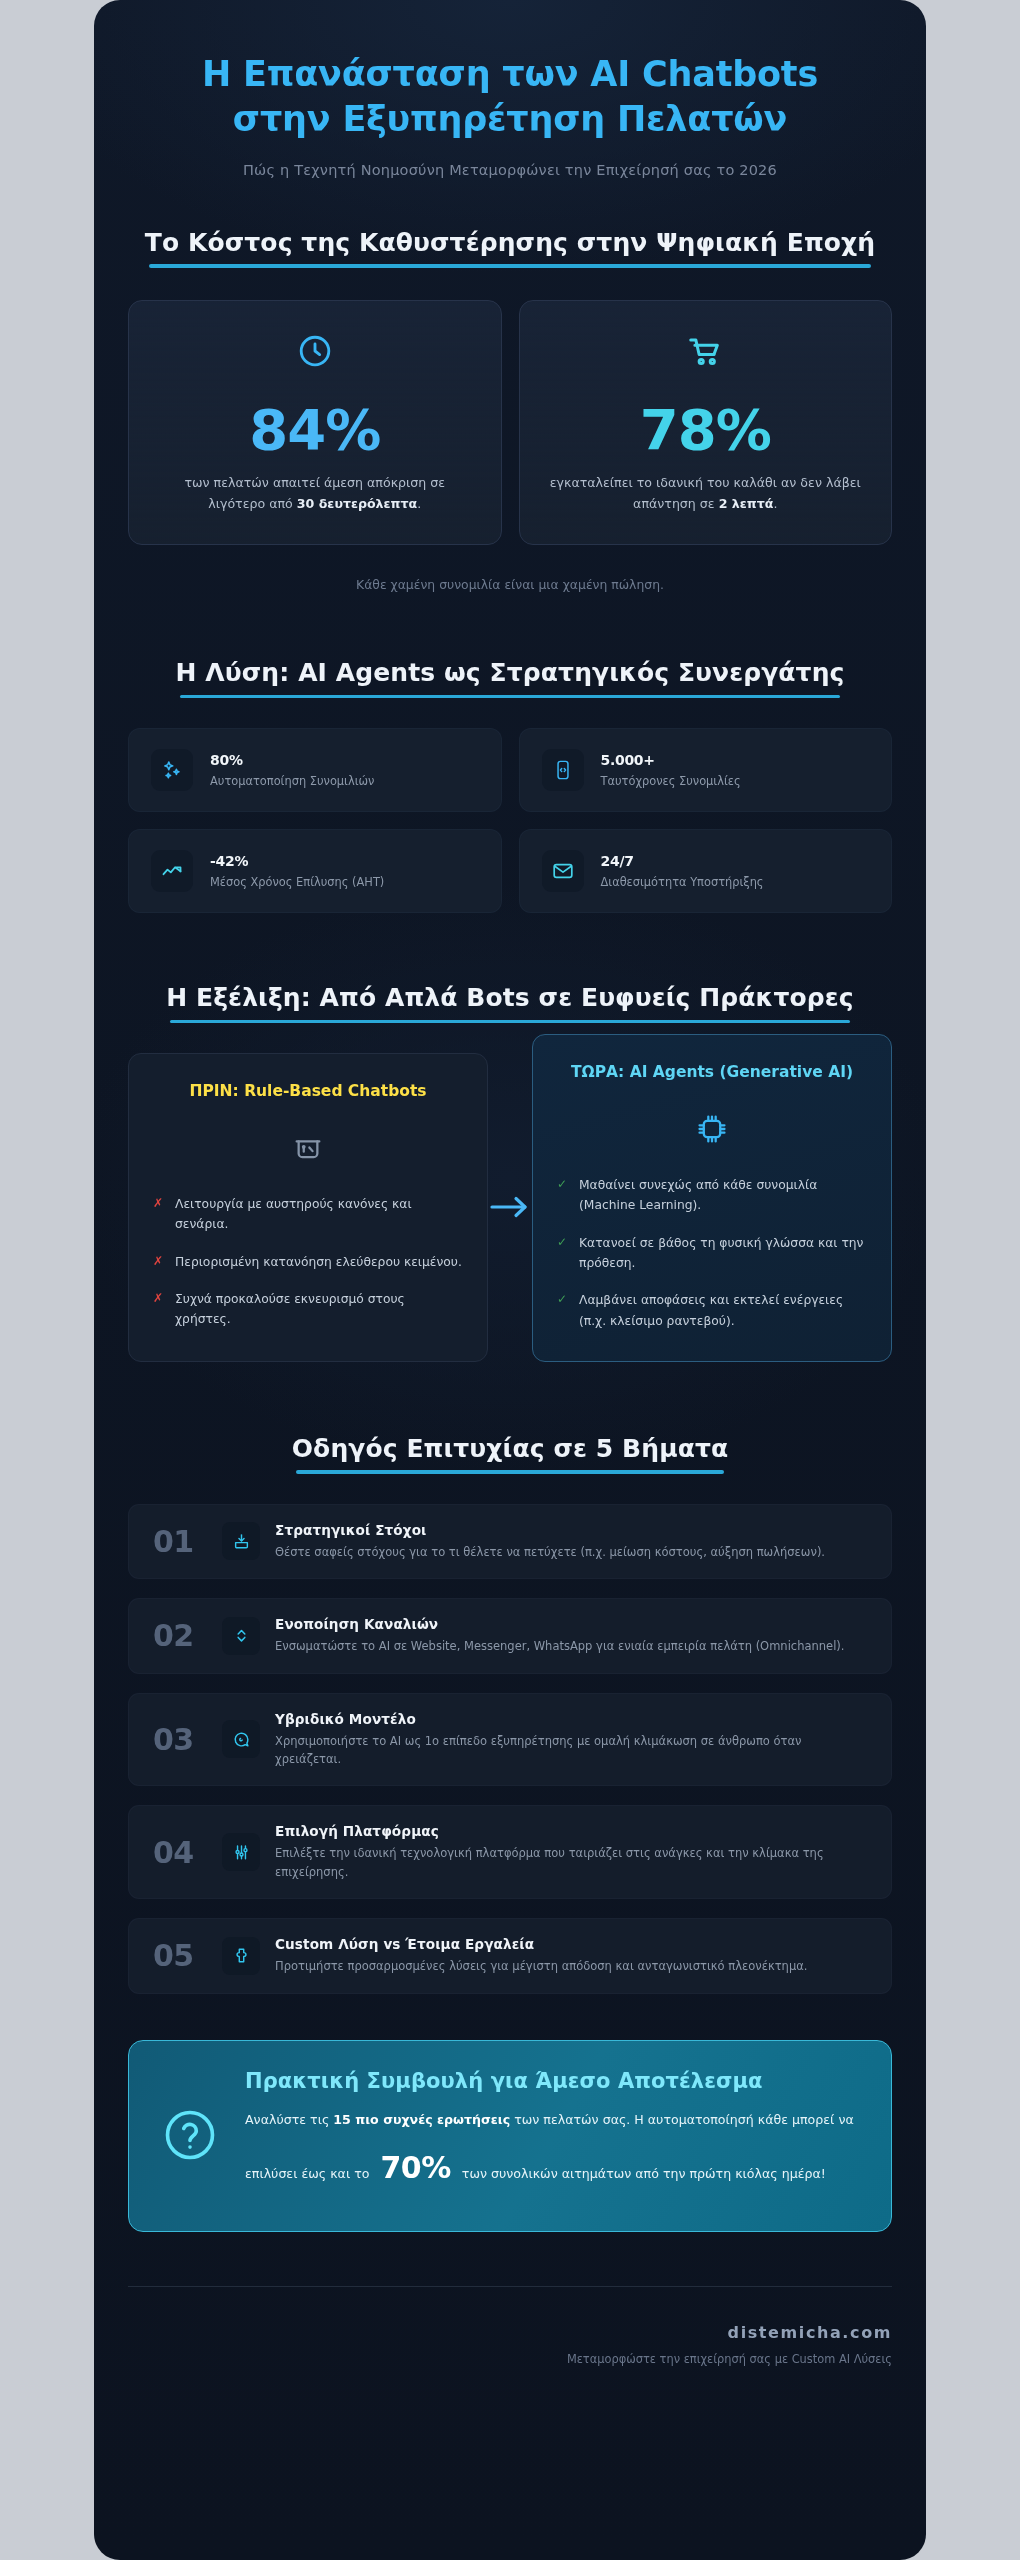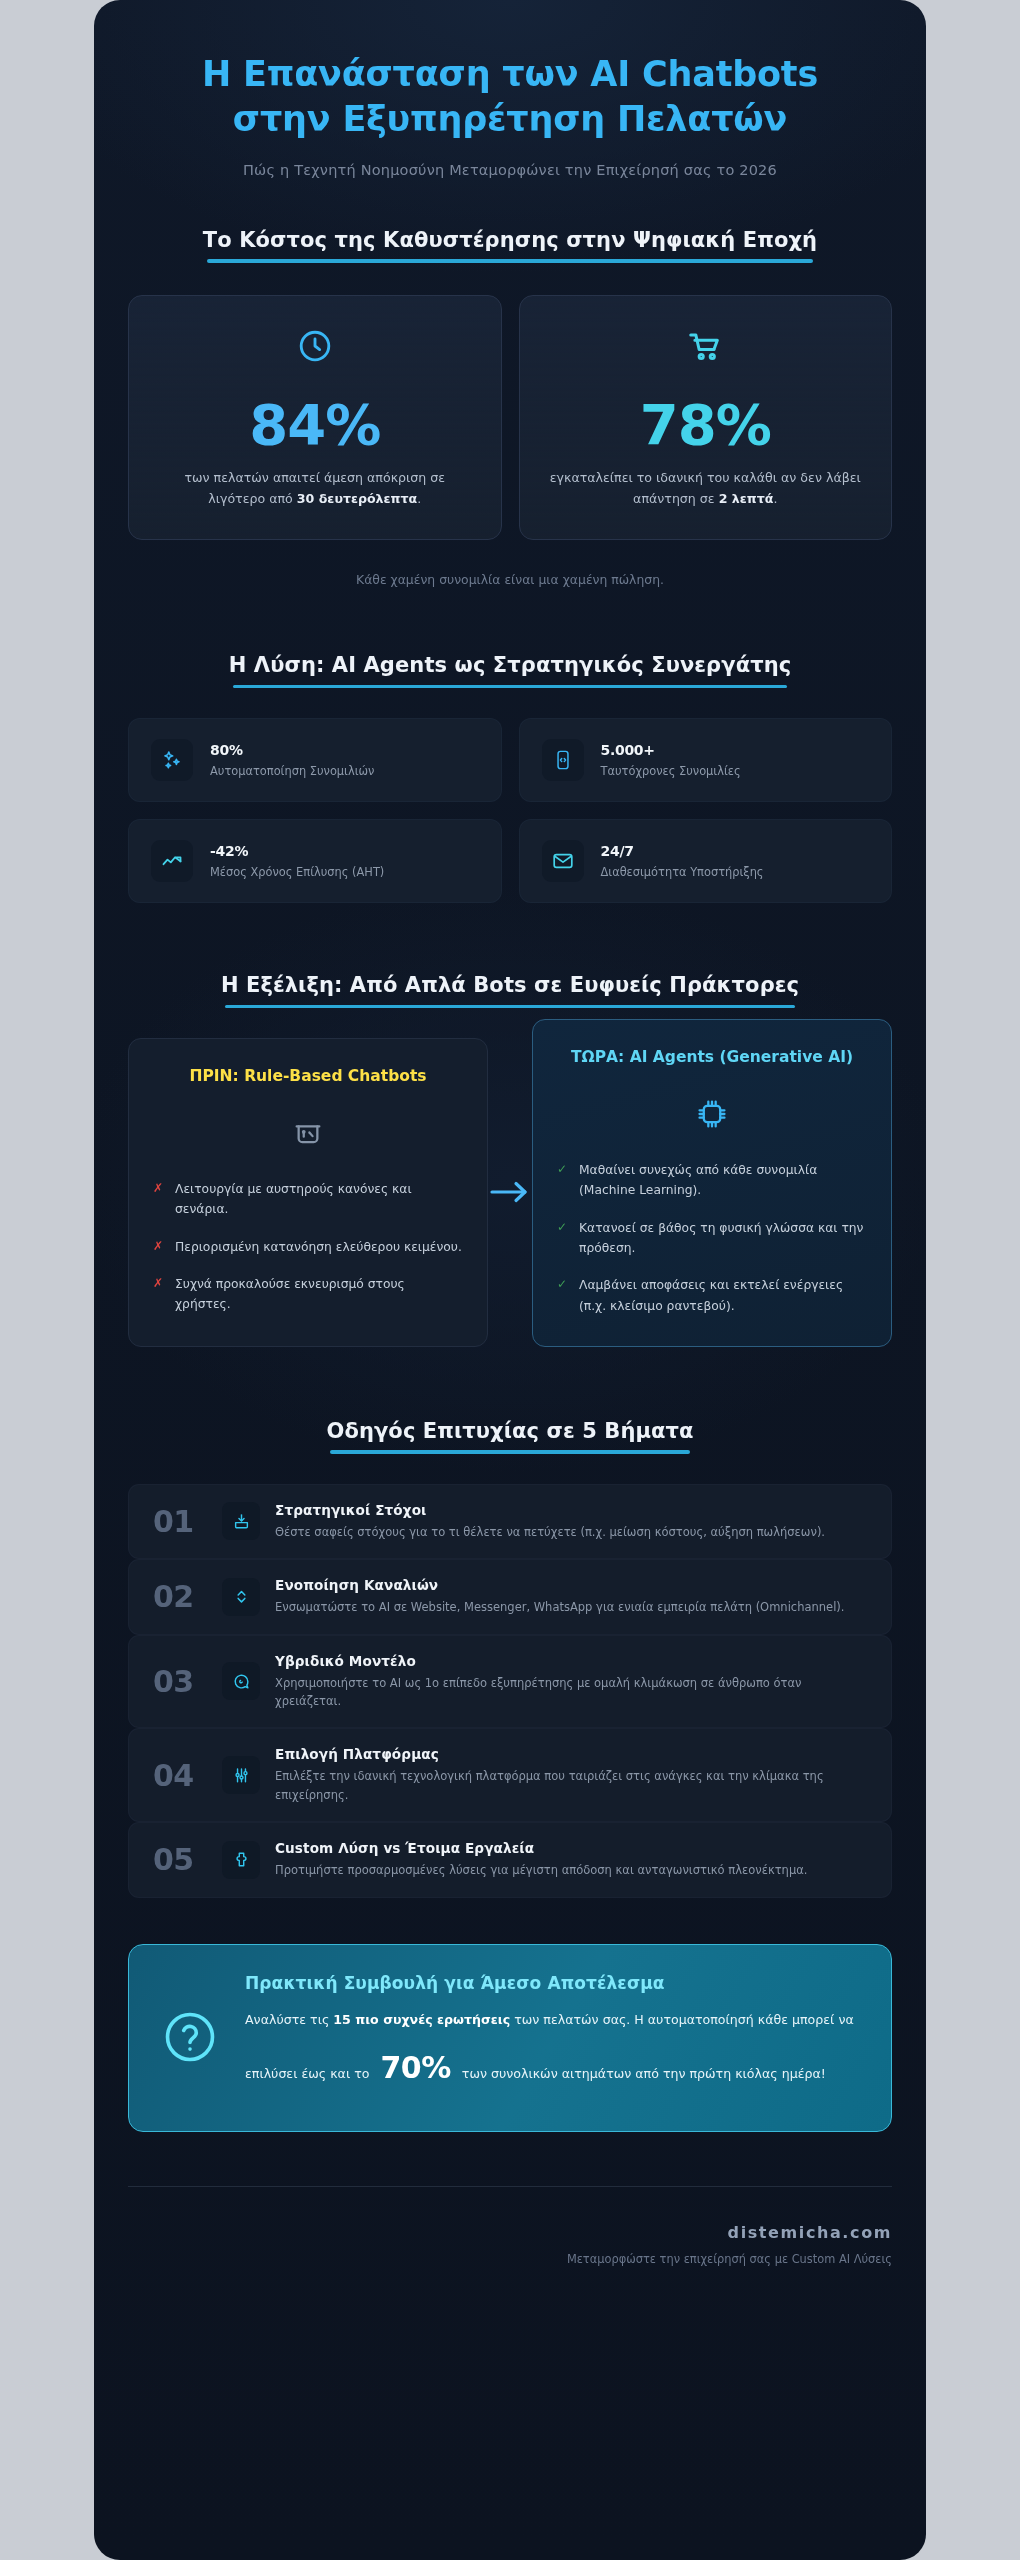--- a/index.html
+++ b/index.html
@@ -40,21 +40,21 @@
     font-size: 14.5px;
     color: #7a869b;
     font-weight: normal;
     letter-spacing: .2px;
   }
 
   
   .sec-title-wrap { text-align: center; }
   .sec-title {
     display: inline-block;
-    font-size: 21px;
+    font-size: 25px;
     font-weight: bold;
     color: #eef3f9;
     padding-bottom: 11px;
     position: relative;
     letter-spacing: .1px;
   }
   .sec-title::after {
     content: "";
     position: absolute;
     left: 4px; right: 4px; bottom: 0;
@@ -198,21 +198,21 @@
   
   .steps { margin-top: 30px; }
   .step {
     background: #141d2b;
     border: 1px solid #232e4155;
     border-radius: 11px;
     padding: 17px 24px;
     display: flex;
     align-items: center;
     gap: 15px;
-    margin-bottom: 0;
+    margin-bottom: 19px;
     min-height: 72px;
   }
   .step-num {
     font-size: 30px;
     font-weight: bold;
     color: #55637a;
     flex: 0 0 54px;
     letter-spacing: -.5px;
   }
   .step-ico {
@@ -243,21 +243,21 @@
     border: 1px solid #39b8d8;
     border-radius: 15px;
     padding: 28px 32px 30px;
     display: flex;
     gap: 26px;
     align-items: center;
   }
   .tip-ico { flex: 0 0 58px; display: flex; align-items: center; justify-content: center; }
   .tip-body { flex: 1; }
   .tip-title {
-    font-size: 17px;
+    font-size: 21px;
     font-weight: bold;
     color: #7fe8fb;
     letter-spacing: .1px;
   }
   .tip-text {
     margin-top: 13px;
     font-size: 12.6px;
     line-height: 2.25;
     color: #e6f4f9;
   }

